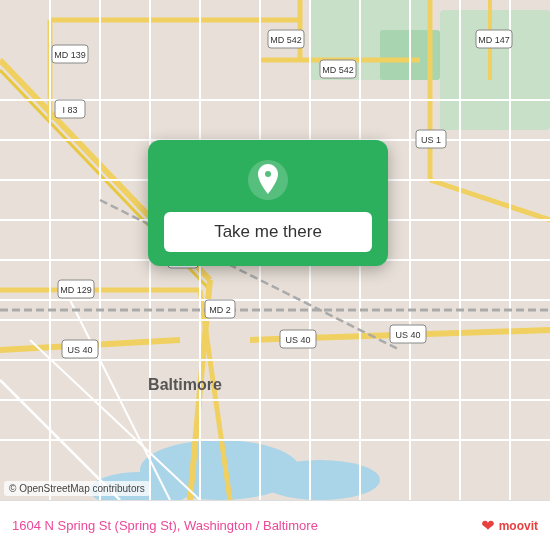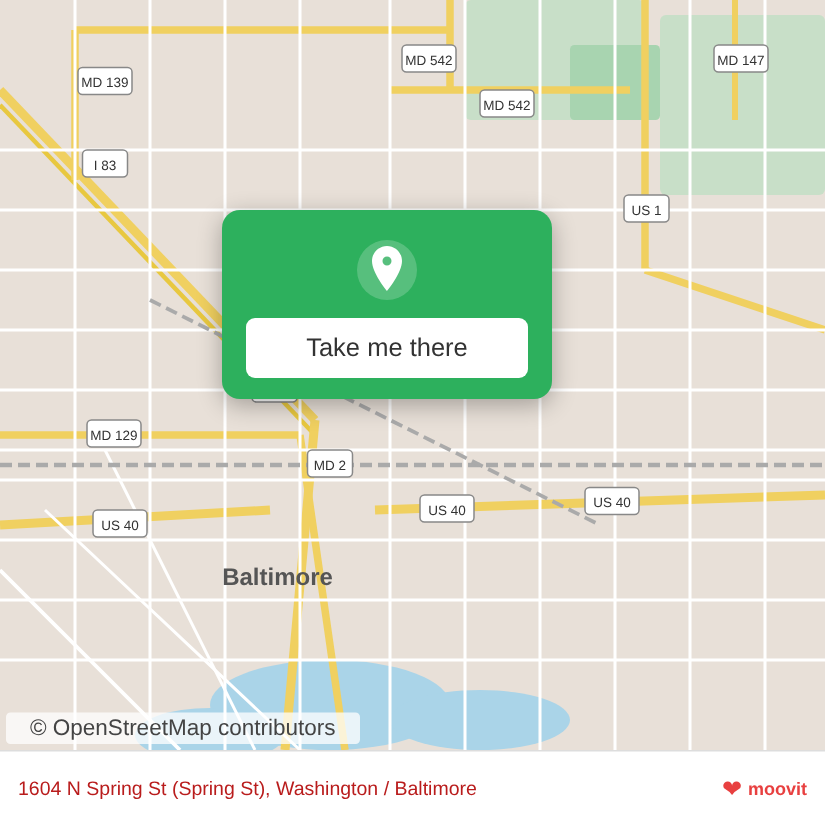--- a/index.html
+++ b/index.html
@@ -26,42 +26,42 @@
       background: #fff;
       display: flex;
       align-items: center;
       justify-content: space-between;
       padding: 0 12px;
       border-top: 1px solid #ddd;
     }
 
     #bottom-bar-text {
       font-size: 13px;
-      color: #b91c1c;
+      color: #ec4899;
       flex: 1;
     }
 
     #moovit-logo {
       display: flex;
       align-items: center;
       gap: 4px;
     }
 
     .moovit-text {
       font-size: 12px;
       font-weight: bold;
       color: #e84040;
     }
 
     
     #popup-card {
       position: absolute;
       top: 140px;
       left: 148px;
-      width: 220px;
+      width: 240px;
       background: #2db05d;
       border-radius: 12px;
       padding: 18px 16px 14px 16px;
       display: flex;
       flex-direction: column;
       align-items: center;
       box-shadow: 0 4px 16px rgba(0,0,0,0.3);
       z-index: 10;
     }
 
@@ -91,23 +91,23 @@
       width: 100%;
       height: 100%;
     }
 
     
     #osm-attr {
       position: absolute;
       bottom: 4px;
       left: 4px;
       background: rgba(255,255,255,0.75);
-      font-size: 15px;
+      font-size: 10px;
       color: #444;
-      padding: 2px 16px;
+      padding: 2px 5px;
       border-radius: 3px;
     }
   </style>
 </head>
 <body>
 
 <div id="map-container">
 
   <svg class="map-svg" viewBox="0 0 550 500" xmlns="http://www.w3.org/2000/svg">
 

